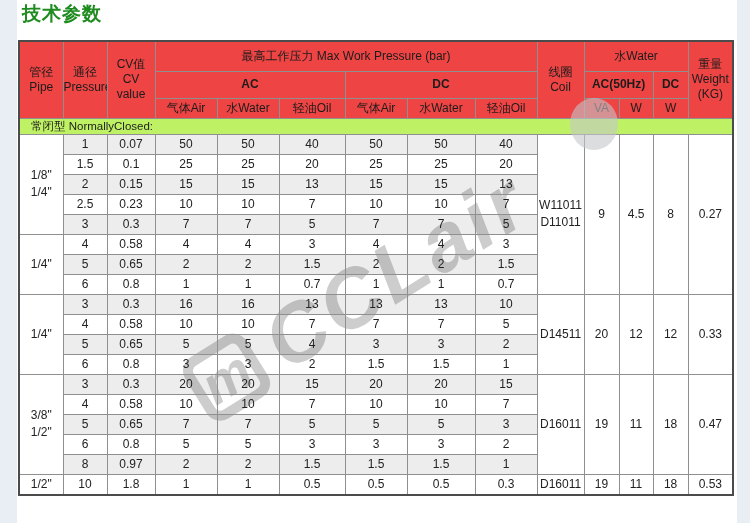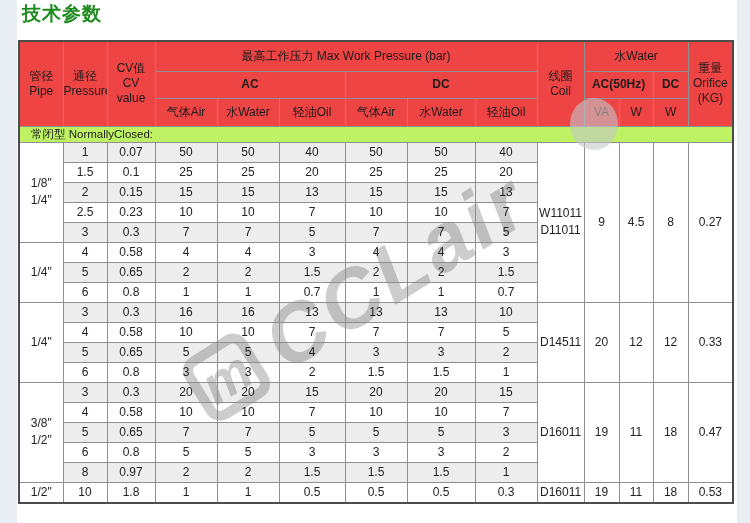--- a/index.html
+++ b/index.html
@@ -61,21 +61,21 @@
     border:1px solid #8f8f8f;
     text-align:center; vertical-align:middle;
     padding:0; overflow:hidden;
   }
   thead th {
     background:#ef4444; font-weight:normal; color:#1c1c1c;
     line-height:1.25;
   }
   thead tr.h1 th { height:30px; }
   thead tr.h2 th { height:27px;font-weight:bold; }
-  thead tr.h3 th { height:28px; }
+  thead tr.h3 th { height:20px; }
   thead th .ln { display:block; line-height:1.25; }
 
   tr.section td {
     height:16px; text-align:left; padding-left:11px;
     font-size:11.5px; background:#bef264; line-height:14px;
   }
 
   tbody.data td { height:19.5px; line-height:19px; background:transparent; }
   tbody.data tr.shade td.d { background:rgba(20,20,20,0.078); }
   td.span-cell { background:transparent; }
@@ -129,21 +129,21 @@
           <span class="ln">CV value</span>
         </th>
         <th colspan="6">最高工作压力 Max Work Pressure (bar)</th>
         <th rowspan="3">
           <span class="ln">线圈</span>
           <span class="ln">Coil</span>
         </th>
         <th colspan="3">水Water</th>
         <th rowspan="3">
           <span class="ln">重量</span>
-          <span class="ln">Orifice</span>
+          <span class="ln">Weight</span>
           <span class="ln">(KG)</span>
         </th>
       </tr>
       <tr class="h2">
         <th colspan="3">AC</th>
         <th colspan="3">DC</th>
         <th colspan="2">AC(50Hz)</th>
         <th>DC</th>
       </tr>
       <tr class="h3">

